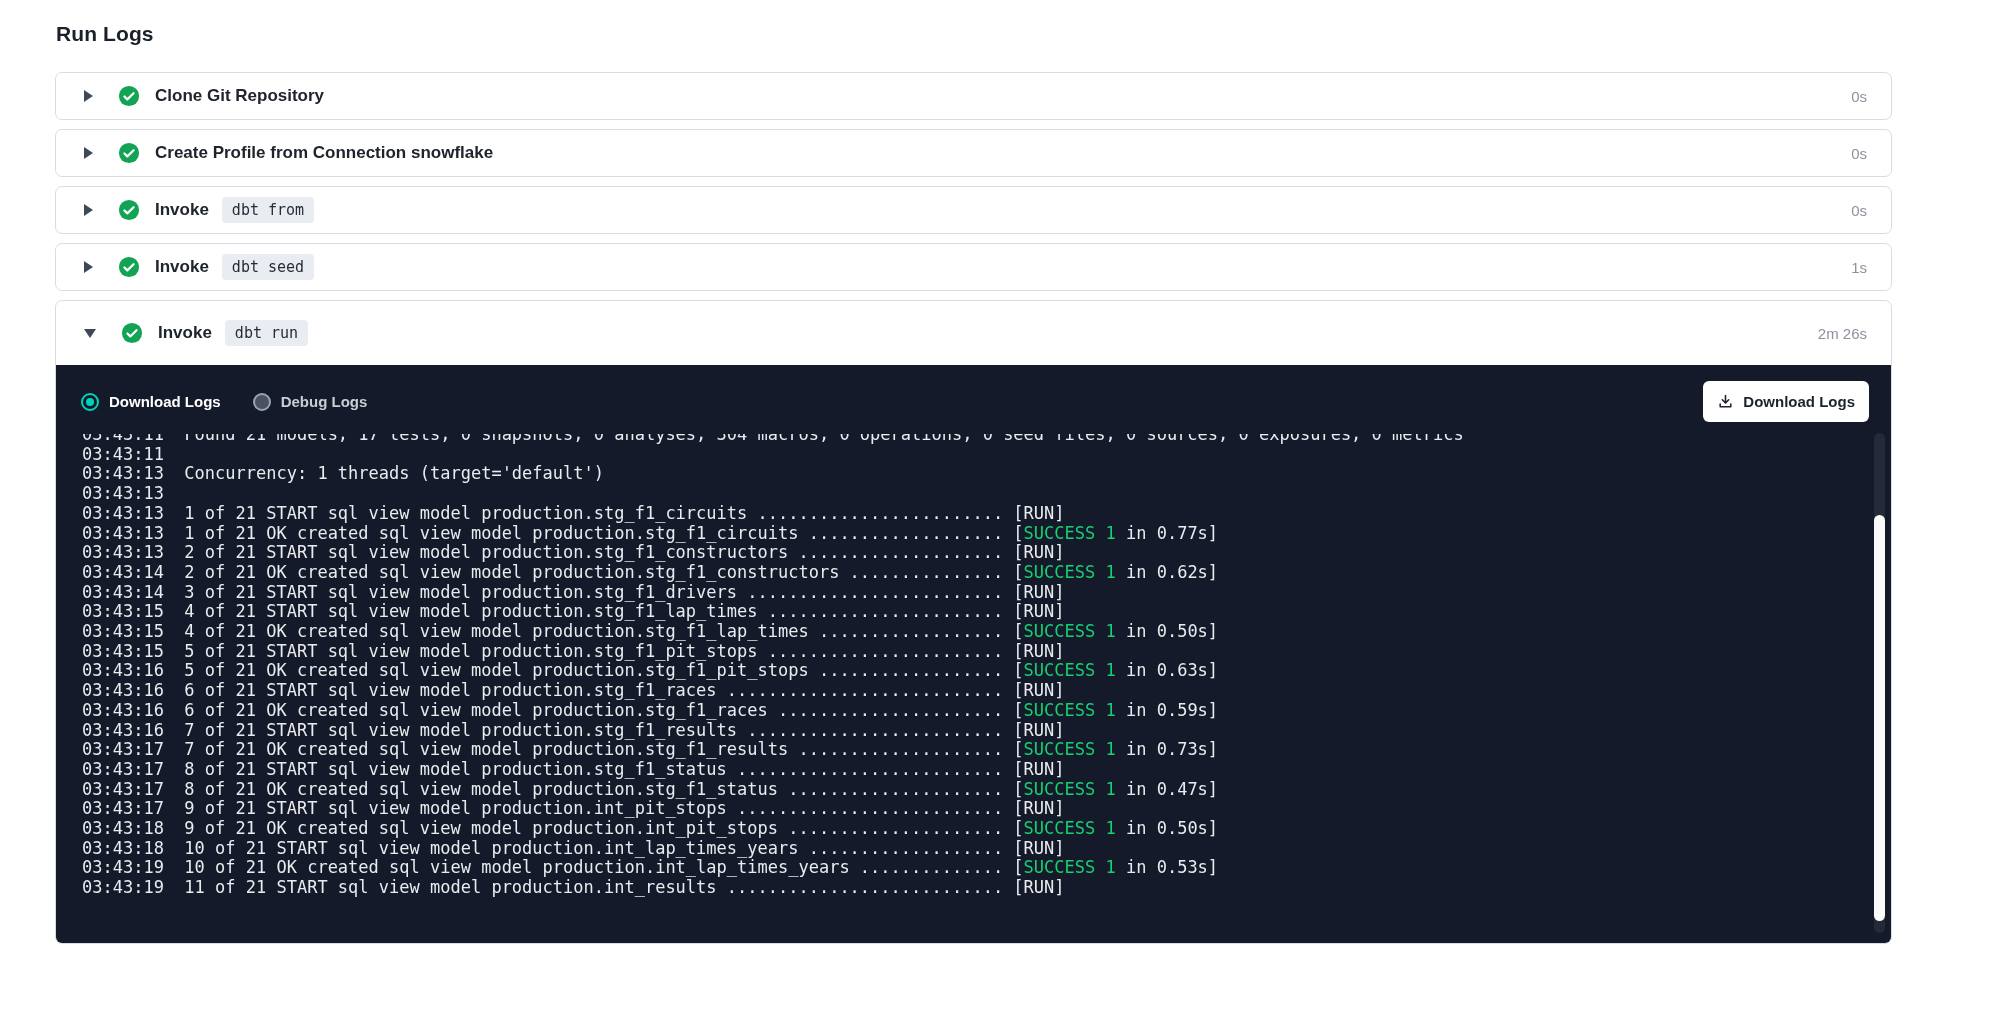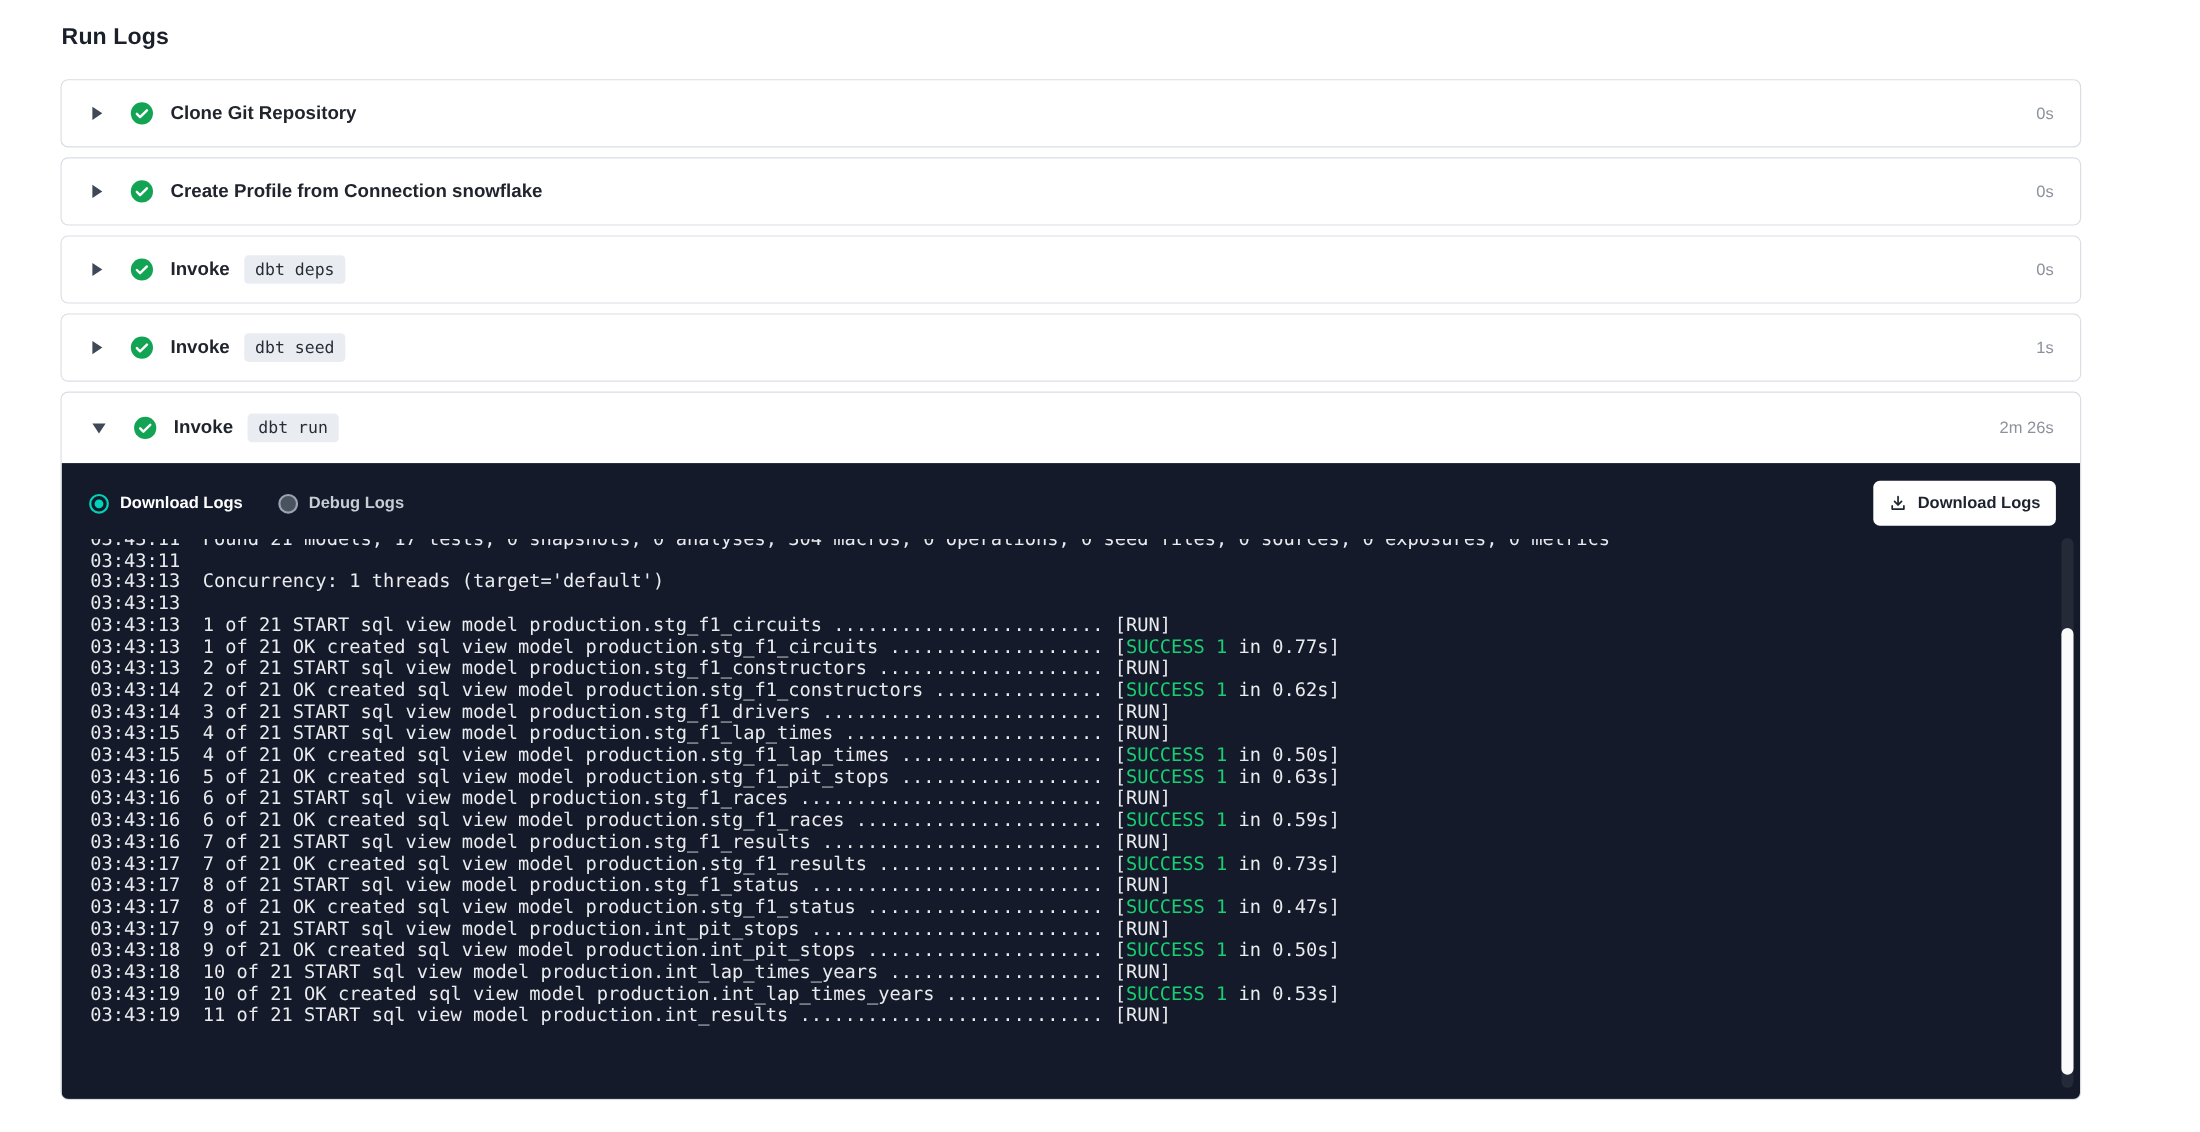--- a/index.html
+++ b/index.html
@@ -8,21 +8,21 @@
 
   .page { padding: 22px 108px 0 55px; }
 
   .page-title {
     font-size: 21px; font-weight: 700; color: #1a202a;
     margin: 0 0 26px 1px; letter-spacing: .1px;
   }
 
   .step-card {
     display: flex; align-items: center;
-    height: 62px;
+    height: 48px;
     border: 1px solid #d9dde3; border-radius: 7px;
     padding: 0 24px 0 28px;
     margin-bottom: 9px;
     background: #ffffff;
   }
   .step-card.expanded { display: block; height: auto; padding: 0; overflow: hidden; margin-bottom: 0; }
   .step-head { display: flex; align-items: center; height: 64px; padding: 0 24px 0 28px; }
 
   .chev { display: inline-block; flex: 0 0 auto; }
   .chev.right { width: 0; height: 0; border-top: 6px solid transparent; border-bottom: 6px solid transparent; border-left: 9px solid #3f4856; }
@@ -110,21 +110,21 @@
         </div>
         <div class="step-card">
           <span class="chev right"></span>
           <span class="check">
             <svg viewBox="0 0 24 24" width="22" height="22" aria-hidden="true">
               <circle cx="12" cy="12" r="11" fill="#12a454"></circle>
               <path d="M7 12.5l3.2 3.2L17 9" stroke="#ffffff" stroke-width="2.4" fill="none" stroke-linecap="round" stroke-linejoin="round"></path>
             </svg>
           </span>
           <span class="step-label">Invoke</span>
-          <code class="chip">dbt deps</code>
+          <code class="chip">dbt from</code>
           <span class="duration">0s</span>
         </div>
         <div class="step-card">
           <span class="chev right"></span>
           <span class="check">
             <svg viewBox="0 0 24 24" width="22" height="22" aria-hidden="true">
               <circle cx="12" cy="12" r="11" fill="#12a454"></circle>
               <path d="M7 12.5l3.2 3.2L17 9" stroke="#ffffff" stroke-width="2.4" fill="none" stroke-linecap="round" stroke-linejoin="round"></path>
             </svg>
           </span>
@@ -176,20 +176,21 @@
               <div class="log-line">03:43:11  </div>
               <div class="log-line">03:43:13  Concurrency: 1 threads (target='default')</div>
               <div class="log-line">03:43:13  </div>
               <div class="log-line">03:43:13  1 of 21 START sql view model production.stg_f1_circuits ........................ [RUN]</div>
               <div class="log-line">03:43:13  1 of 21 OK created sql view model production.stg_f1_circuits ................... [<span class="ok">SUCCESS 1</span> in 0.77s]</div>
               <div class="log-line">03:43:13  2 of 21 START sql view model production.stg_f1_constructors .................... [RUN]</div>
               <div class="log-line">03:43:14  2 of 21 OK created sql view model production.stg_f1_constructors ............... [<span class="ok">SUCCESS 1</span> in 0.62s]</div>
               <div class="log-line">03:43:14  3 of 21 START sql view model production.stg_f1_drivers ......................... [RUN]</div>
               <div class="log-line">03:43:15  4 of 21 START sql view model production.stg_f1_lap_times ....................... [RUN]</div>
               <div class="log-line">03:43:15  4 of 21 OK created sql view model production.stg_f1_lap_times .................. [<span class="ok">SUCCESS 1</span> in 0.50s]</div>
+              <div class="log-line">03:43:15  5 of 21 START sql view model production.stg_f1_pit_stops ....................... [RUN]</div>
               <div class="log-line">03:43:16  5 of 21 OK created sql view model production.stg_f1_pit_stops .................. [<span class="ok">SUCCESS 1</span> in 0.63s]</div>
               <div class="log-line">03:43:16  6 of 21 START sql view model production.stg_f1_races ........................... [RUN]</div>
               <div class="log-line">03:43:16  6 of 21 OK created sql view model production.stg_f1_races ...................... [<span class="ok">SUCCESS 1</span> in 0.59s]</div>
               <div class="log-line">03:43:16  7 of 21 START sql view model production.stg_f1_results ......................... [RUN]</div>
               <div class="log-line">03:43:17  7 of 21 OK created sql view model production.stg_f1_results .................... [<span class="ok">SUCCESS 1</span> in 0.73s]</div>
               <div class="log-line">03:43:17  8 of 21 START sql view model production.stg_f1_status .......................... [RUN]</div>
               <div class="log-line">03:43:17  8 of 21 OK created sql view model production.stg_f1_status ..................... [<span class="ok">SUCCESS 1</span> in 0.47s]</div>
               <div class="log-line">03:43:17  9 of 21 START sql view model production.int_pit_stops .......................... [RUN]</div>
               <div class="log-line">03:43:18  9 of 21 OK created sql view model production.int_pit_stops ..................... [<span class="ok">SUCCESS 1</span> in 0.50s]</div>
               <div class="log-line">03:43:18  10 of 21 START sql view model production.int_lap_times_years ................... [RUN]</div>

